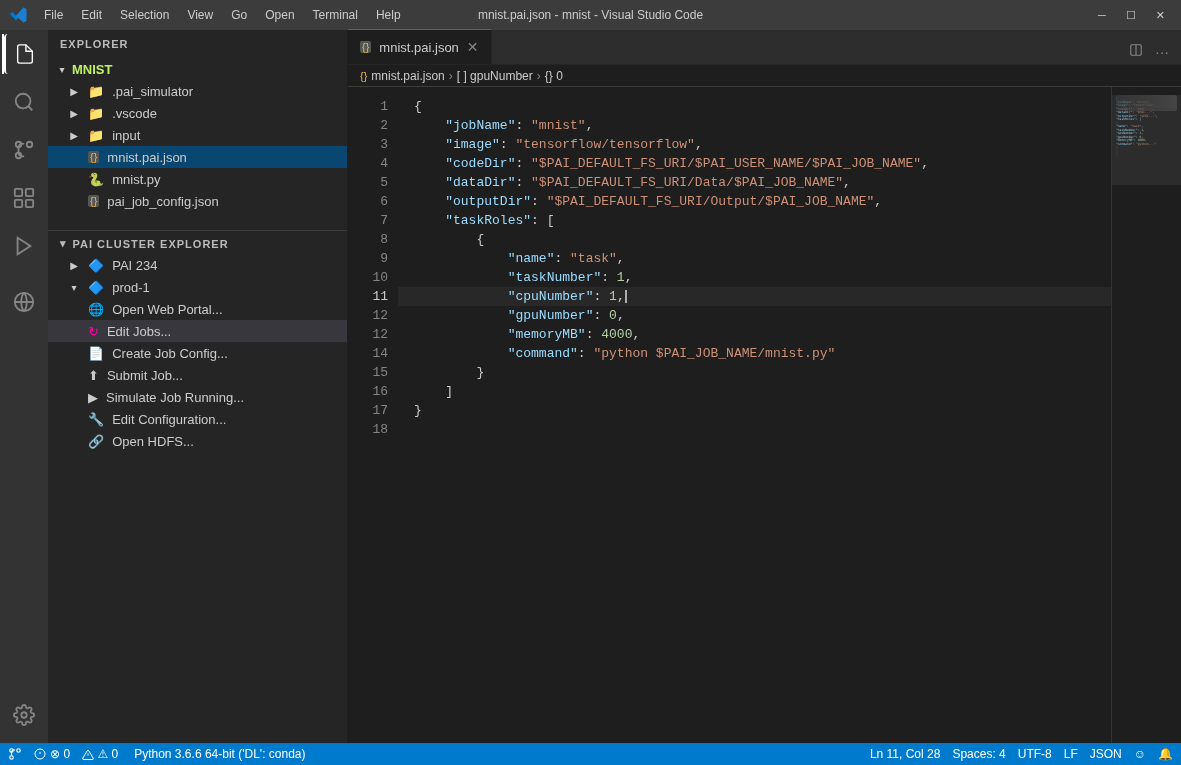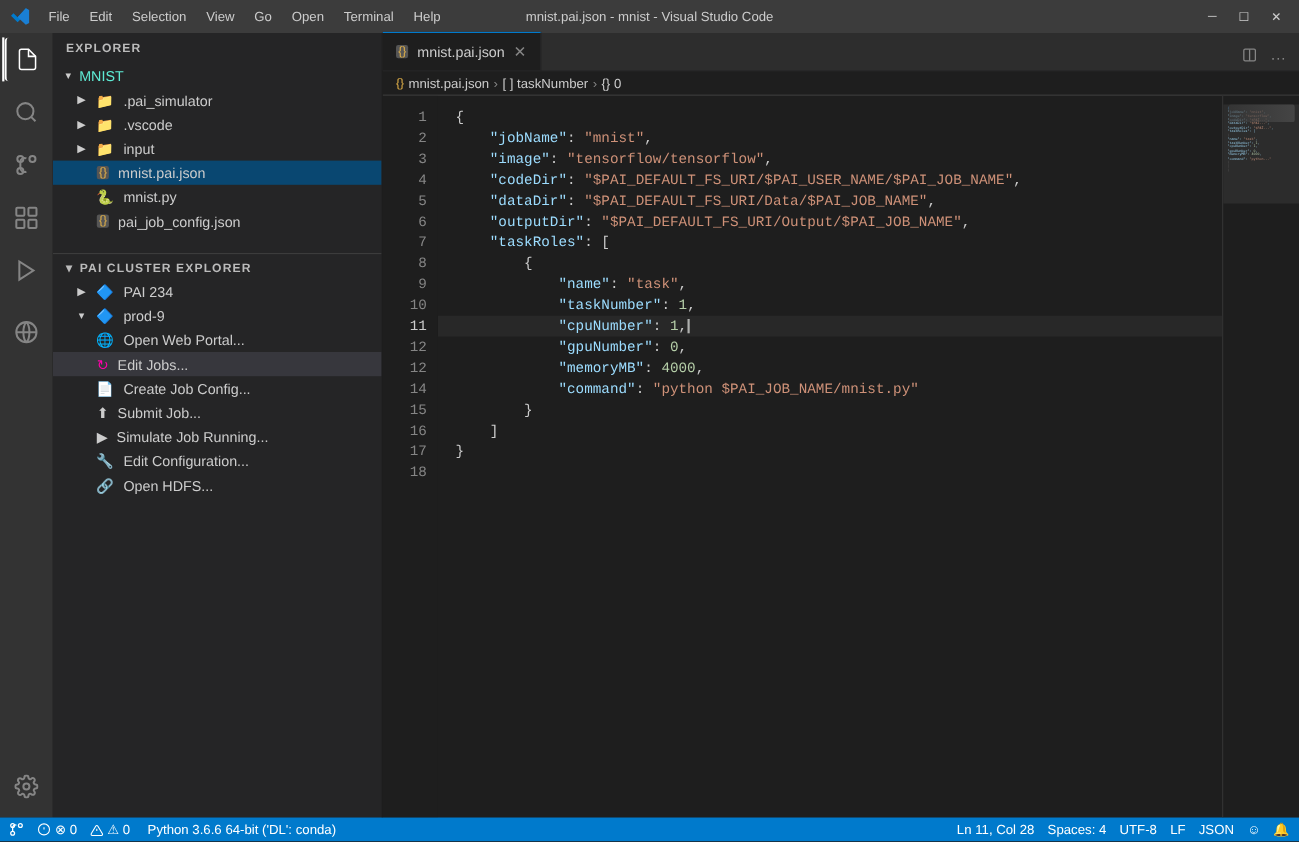--- a/index.html
+++ b/index.html
@@ -442,21 +442,21 @@
     </div>
   </div>
 
   <div class="sidebar">
     <div class="sidebar-header">Explorer</div>
 
     <div class="explorer-section">
 
       <div class="tree-item" style="padding-left:8px">
         <span class="tree-arrow">▾</span>
-        <span class="tree-label" style="font-weight:400;color:#5eead4">MNIST</span>
+        <span class="tree-label" style="font-weight:700;color:#bef264">MNIST</span>
       </div>
 
       <div class="tree-item" style="padding-left:20px">
         <span class="tree-arrow">▶</span>
         <span style="font-size:13px;margin:0 4px;color:#dcb67a">📁</span>
         <span class="tree-label">.pai_simulator</span>
       </div>
 
       <div class="tree-item" style="padding-left:20px">
         <span class="tree-arrow">▶</span>
@@ -498,21 +498,21 @@
 
       <div class="tree-item" style="padding-left:20px">
         <span class="tree-arrow">▶</span>
         <span style="font-size:13px;margin:0 4px">🔷</span>
         <span class="tree-label">PAI 234</span>
       </div>
 
       <div class="tree-item" style="padding-left:20px">
         <span class="tree-arrow">▾</span>
         <span style="font-size:13px;margin:0 4px">🔷</span>
-        <span class="tree-label">prod-9</span>
+        <span class="tree-label">prod-1</span>
       </div>
 
       <div class="tree-item" style="padding-left:36px">
         <span style="font-size:13px;margin:0 4px">🌐</span>
         <span class="tree-label">Open Web Portal...</span>
       </div>
 
       <div class="tree-item highlighted" style="padding-left:36px">
         <span style="font-size:13px;margin:0 4px;color:#f0a">↻</span>
         <span class="tree-label">Edit Jobs...</span>
@@ -563,21 +563,21 @@
         <span class="tab-bar-action">···</span>
       </div>
     </div>
 
     <div class="breadcrumb">
       <span style="display:flex;align-items:center;gap:4px">
         <span style="font-size:11px;color:#e8b549">{}</span>
         <span>mnist.pai.json</span>
       </span>
       <span class="breadcrumb-sep">›</span>
-      <span>[ ] taskNumber</span>
+      <span>[ ] gpuNumber</span>
       <span class="breadcrumb-sep">›</span>
       <span>{} 0</span>
     </div>
 
     <div class="editor-content">
 
       <div class="line-numbers">
         <span class="line-num">1</span>
         <span class="line-num">2</span>
         <span class="line-num">3</span>

